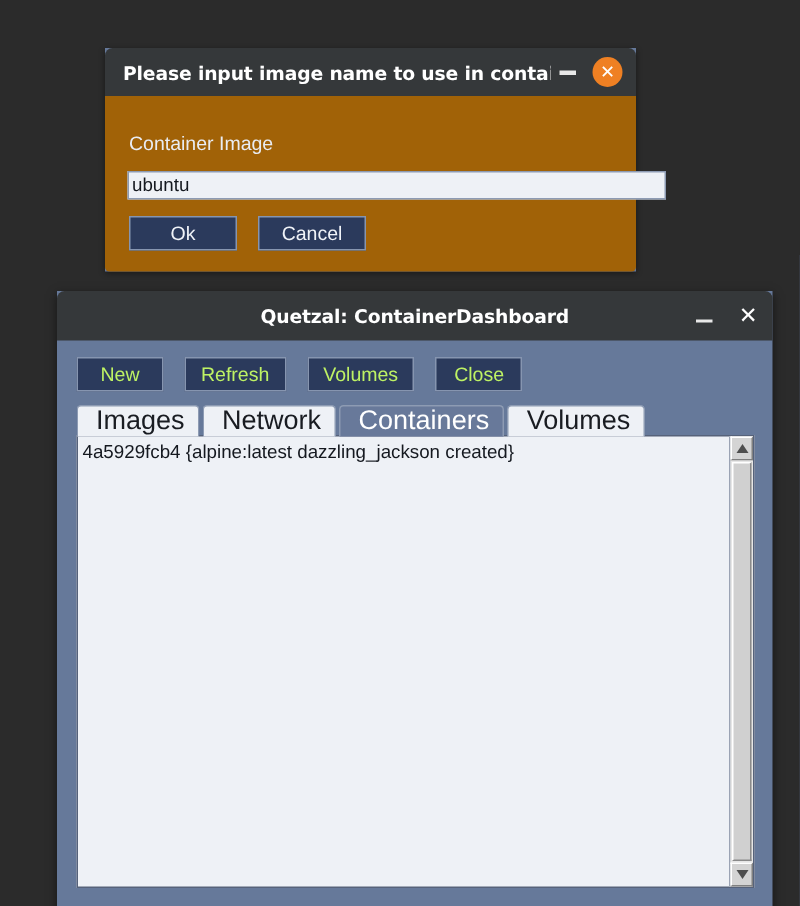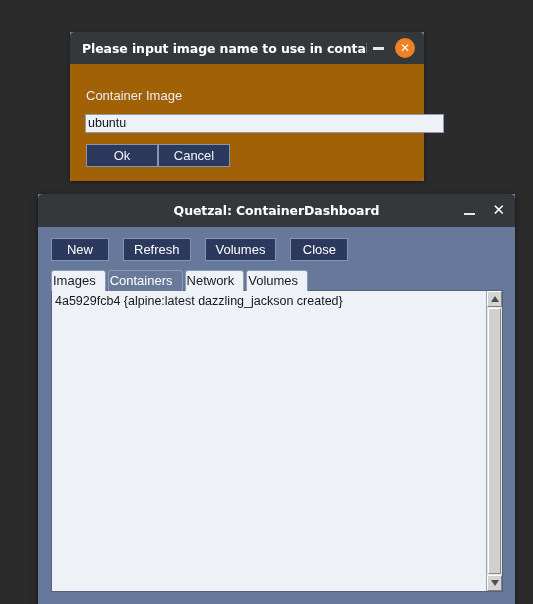--- a/index.html
+++ b/index.html
@@ -112,21 +112,21 @@
     font-family: "Liberation Sans", sans-serif;
     font-size: 12.5px;
     color: #14181f;
     padding: 0 2px;
     line-height: 17px;
     outline: none;
   }
 
   .dialog-buttons {
     display: flex;
-    gap: 0;
+    gap: 14px;
     margin-left: 1px;
   }
 
   .dlg-btn {
     background: #2b3a5c;
     border: 1px solid #8695b0;
     color: #f0f3f8;
     font-family: "Liberation Sans", sans-serif;
     font-size: 13px;
     width: 72px;
@@ -211,21 +211,21 @@
   .toolbar {
     display: flex;
     gap: 14px;
     margin-bottom: 9px;
     margin-left: 1px;
   }
 
   .tb-btn {
     background: #2b3a5c;
     border: 1px solid #8695b0;
-    color: #ffffff;
+    color: #bef264;
     font-family: "Liberation Sans", sans-serif;
     font-size: 13px;
     height: 23px;
     min-width: 58px;
     padding: 0 10px;
     line-height: 21px;
     text-align: center;
     cursor: pointer;
     box-sizing: border-box;
   }
@@ -239,22 +239,22 @@
   }
 
   .tab {
     background: #eef1f6;
     border: 1px solid #8d9bb3;
     border-bottom: none;
     border-top-left-radius: 3px;
     border-top-right-radius: 3px;
     color: #191c22;
     font-family: "Liberation Sans", sans-serif;
-    font-size: 13px;
-    padding: 2px 9px 3px 1px;
+    font-size: 18px;
+    padding: 2px 9px 3px 12px;
     cursor: pointer;
     line-height: 15px;
   }
 
   .tab.active {
     background: #68799a;
     color: #ffffff;
     border-color: #8d9bb3;
   }
 
@@ -379,22 +379,22 @@
 
       <div class="toolbar">
         <div class="tb-btn">New</div>
         <div class="tb-btn">Refresh</div>
         <div class="tb-btn">Volumes</div>
         <div class="tb-btn">Close</div>
       </div>
 
       <div class="tabs">
         <div class="tab">Images</div>
+        <div class="tab">Network</div>
         <div class="tab active">Containers</div>
-        <div class="tab">Network</div>
         <div class="tab">Volumes</div>
       </div>
 
       <div class="listview">
         <div class="list-content">
           <div class="list-row">4a5929fcb4 {alpine:latest dazzling_jackson created}</div>
         </div>
         <div class="scrollbar">
           <div class="sb-btn">
             <span class="arrow-up"></span>

